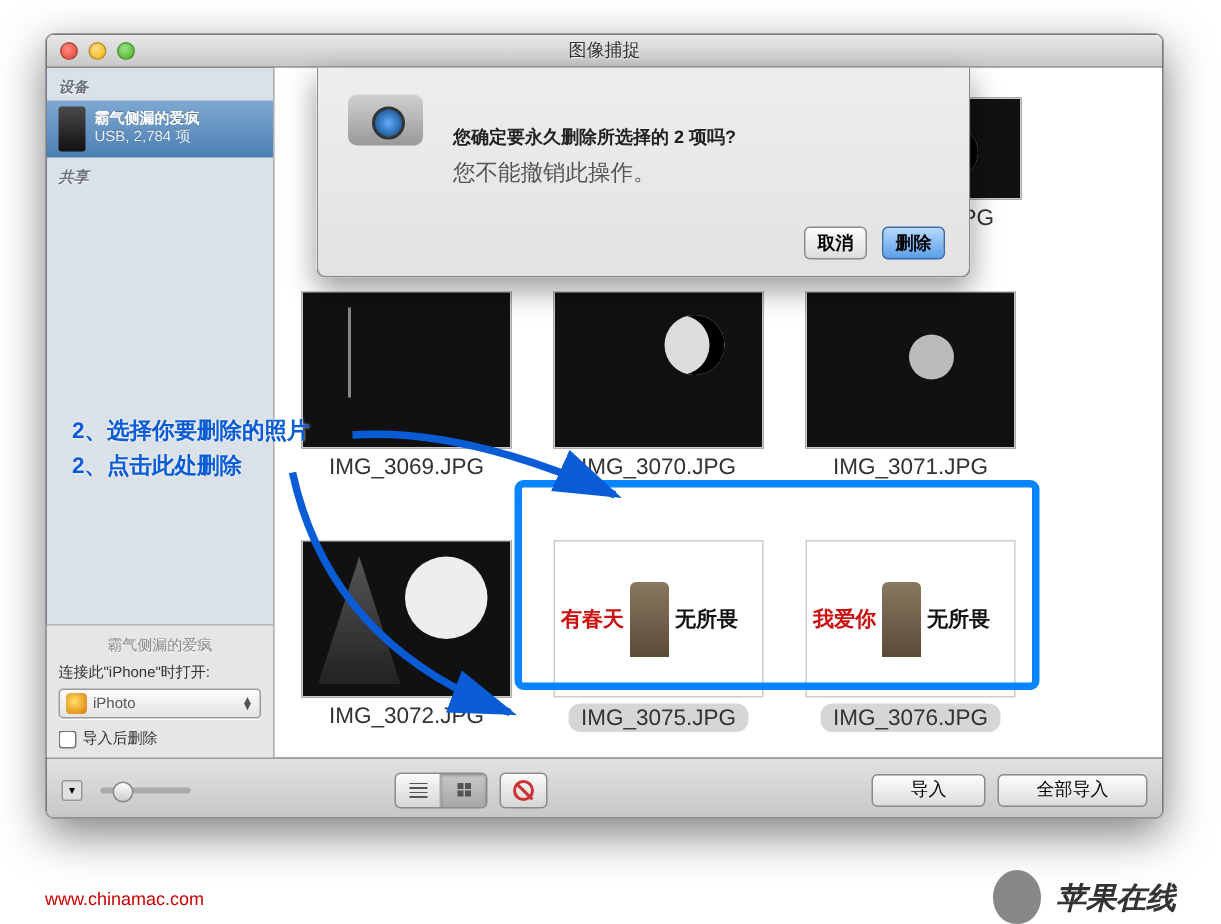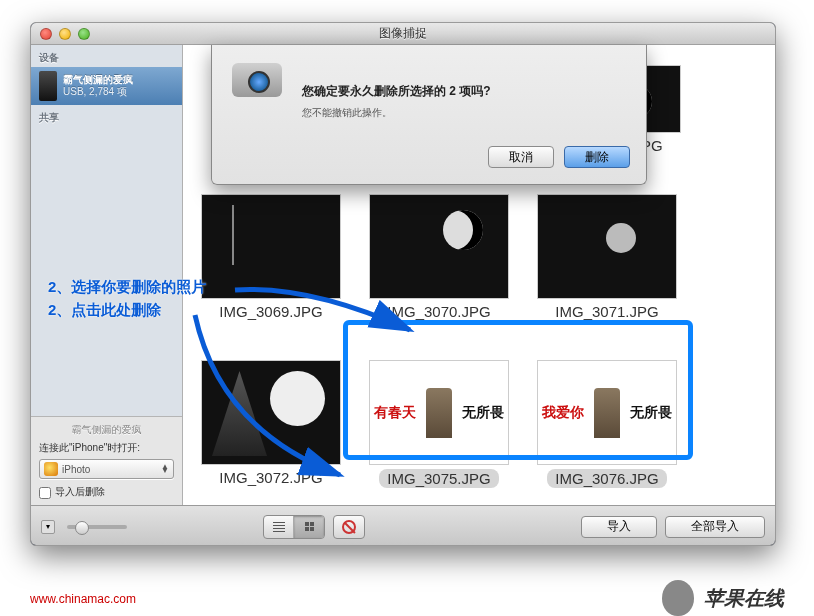--- a/index.html
+++ b/index.html
@@ -18,21 +18,21 @@
 .traffic { display: flex; gap: 7px; padding-left: 9px; }
 .tl { width: 12px; height: 12px; border-radius: 50%; border: 1px solid rgba(0,0,0,0.25); }
 .tl.close { background: radial-gradient(circle at 40% 35%, #ff8a7f, #e34234); }
 .tl.min { background: radial-gradient(circle at 40% 35%, #ffe08a, #f0b000); }
 .tl.zoom { background: radial-gradient(circle at 40% 35%, #99e28a, #4ab11c); }
 .title { position: absolute; left: 0; right: 0; text-align: center; font-size: 12px; color: #333; text-shadow: 0 1px #fff; }
 
 .content { display: flex; height: 460px; }
 
 .sidebar { width: 152px; background: #dbe1e8; border-right: 1px solid #b0b0b0; display: flex; flex-direction: column; }
-.sb-sec { font-size: 10px; color: #6d7680; font-weight: bold; padding: 6px 8px 2px; text-shadow: 0 1px #fff; }
+.sb-sec { font-size: 10px; color: #6d7680; font-weight: bold; padding: 6px 8px 2px; text-shadow: 0 1px #fff; font-style: italic; }
 .sb-item { display: flex; align-items: center; padding: 4px 8px; gap: 6px; }
 .sb-item.sel { background: linear-gradient(#7ea8d1,#4c7fb3); color: #fff; text-shadow: 0 -1px rgba(0,0,0,0.3); }
 .sb-dev { width: 18px; height: 30px; background: linear-gradient(#4a4a4a,#111); border-radius: 2px; flex-shrink: 0; }
 .sb-txt { display: flex; flex-direction: column; font-size: 10px; line-height: 1.2; overflow: hidden; }
 .sb-name { font-weight: bold; }
 .sb-sub { opacity: 0.85; }
 
 .sb-bottom { margin-top: auto; background: #e6e6e6; border-top: 1px solid #b5b5b5; padding: 6px 8px; font-size: 10px; color: #555; }
 .sb-heading { text-align: center; color: #888; text-shadow: 0 1px #fff; margin-bottom: 4px; }
 .sb-open { margin-bottom: 4px; color:#333; }
@@ -46,21 +46,21 @@
 .grid { padding: 20px 18px; display: flex; flex-wrap: wrap; gap: 20px 28px; justify-content: flex-start; }
 
 .thumb { width: 140px; display: flex; flex-direction: column; align-items: center; }
 .thumb .img { width: 140px; height: 105px; background: #111; border: 1px solid #ccc; position: relative; }
 .thumb .cap { font-size: 15px; color: #333; margin-top: 4px; }
 .thumb.partial .img { height: 68px; }
 
 .selbox { position: absolute; left: 160px; top: 275px; width: 350px; height: 140px; border: 5px solid #0a84ff; border-radius: 6px; pointer-events: none; }
 
 .thumb.wide .img { background:#fff; display:flex; align-items:center; justify-content:center; }
-.poster { width: 130px; height: 66px; background:#fff; display:flex; align-items:center; justify-content:space-between; gap:4px; }
+.poster { width: 130px; height: 66px; background:#fff; display:flex; align-items:center; justify-content:flex-start; gap:4px; }
 .poster .red { color:#cc1010; font-size:14px; font-weight:bold; }
 .poster .blk { color:#111; font-size:14px; font-weight:bold; }
 .poster .person { width: 26px; height: 50px; background: linear-gradient(#8a7860,#5a4a38); border-radius: 4px 4px 0 0; }
 .thumb.sel .cap { background:#d6d6d6; border-radius:8px; padding: 1px 8px; }
 
 .night1::after{content:"";position:absolute;left:30px;top:10px;width:2px;height:60px;background:rgba(255,255,255,0.5);} 
 .night2::after{content:"";position:absolute;right:25px;top:15px;width:40px;height:40px;border-radius:50%;background:#ddd;box-shadow:-10px 0 0 #000 inset;}
 .night3::after{content:"";position:absolute;right:40px;top:28px;width:30px;height:30px;border-radius:50%;background:#bbb;}
 .night4::after{content:"";position:absolute;right:15px;top:10px;width:55px;height:55px;border-radius:50%;background:#eee;}
 .night4::before{content:"";position:absolute;left:10px;top:10px;width:55px;height:85px;background:linear-gradient(#555,#222);clip-path:polygon(50% 0,100% 100%,0 100%);}
@@ -86,23 +86,23 @@
 .annot div { margin-bottom:4px; }
 .arrow { position:absolute; z-index:21; }
 
 
 .sheet { position:absolute; left:180px; top:22px; width:436px; height:140px; background: linear-gradient(#eee,#e2e2e2); border:1px solid #888; border-top:none; border-radius:0 0 6px 6px; box-shadow: 0 8px 20px rgba(0,0,0,0.4); z-index:15; padding:14px 16px; display:flex; gap:14px;}
 .sheet .icn { width:60px; height:50px; flex-shrink:0; position:relative; }
 .sheet .icn::before { content:""; position:absolute; width:50px; height:34px; background:linear-gradient(#d0d0d0,#999); border-radius:6px; left:4px; top:4px;}
 .sheet .icn::after { content:""; position:absolute; width:18px; height:18px; border-radius:50%; background:radial-gradient(#6af,#047); left:20px; top:12px; border:2px solid #333;}
 .sheet .body { flex:1;margin-top:24px; }
 .sheet .msg { font-size:12px; font-weight:bold; margin-bottom:6px; color:#222;}
-.sheet .sub { font-size:10px; color:#555; margin-bottom:26px;}
+.sheet .sub { font-size:15px; color:#555; margin-bottom:26px;}
 .sheet .btns { display:flex; justify-content:flex-end; gap:10px; }
-.sheet .btns .btn { padding: 0 20px; }
+.sheet .btns .btn { padding: 0 8px; font-weight: bold; }
 .btn.primary { background: linear-gradient(#b7d9ff,#5b9fe8); border-color:#3a6aa8; color:#000;}
 
 
 .footer { position:absolute; bottom:0; right:30px; display:flex; align-items:center; gap:10px; }
 .apple { width:32px; height:36px; background:#888; border-radius:50% 50% 48% 48%; position:relative; }
 .footer .txt { font-size:20px; font-weight:bold; font-style:italic; color:#333; }
 .url { position:absolute; bottom:10px; left:30px; font-size:12px; color:#c00; }
 
 .listicon{display:inline-block;width:12px;height:10px;background:repeating-linear-gradient(#555 0 1px,transparent 1px 3px);}
 .gridicon{display:inline-grid;grid-template-columns:4px 4px;grid-gap:1px;}

